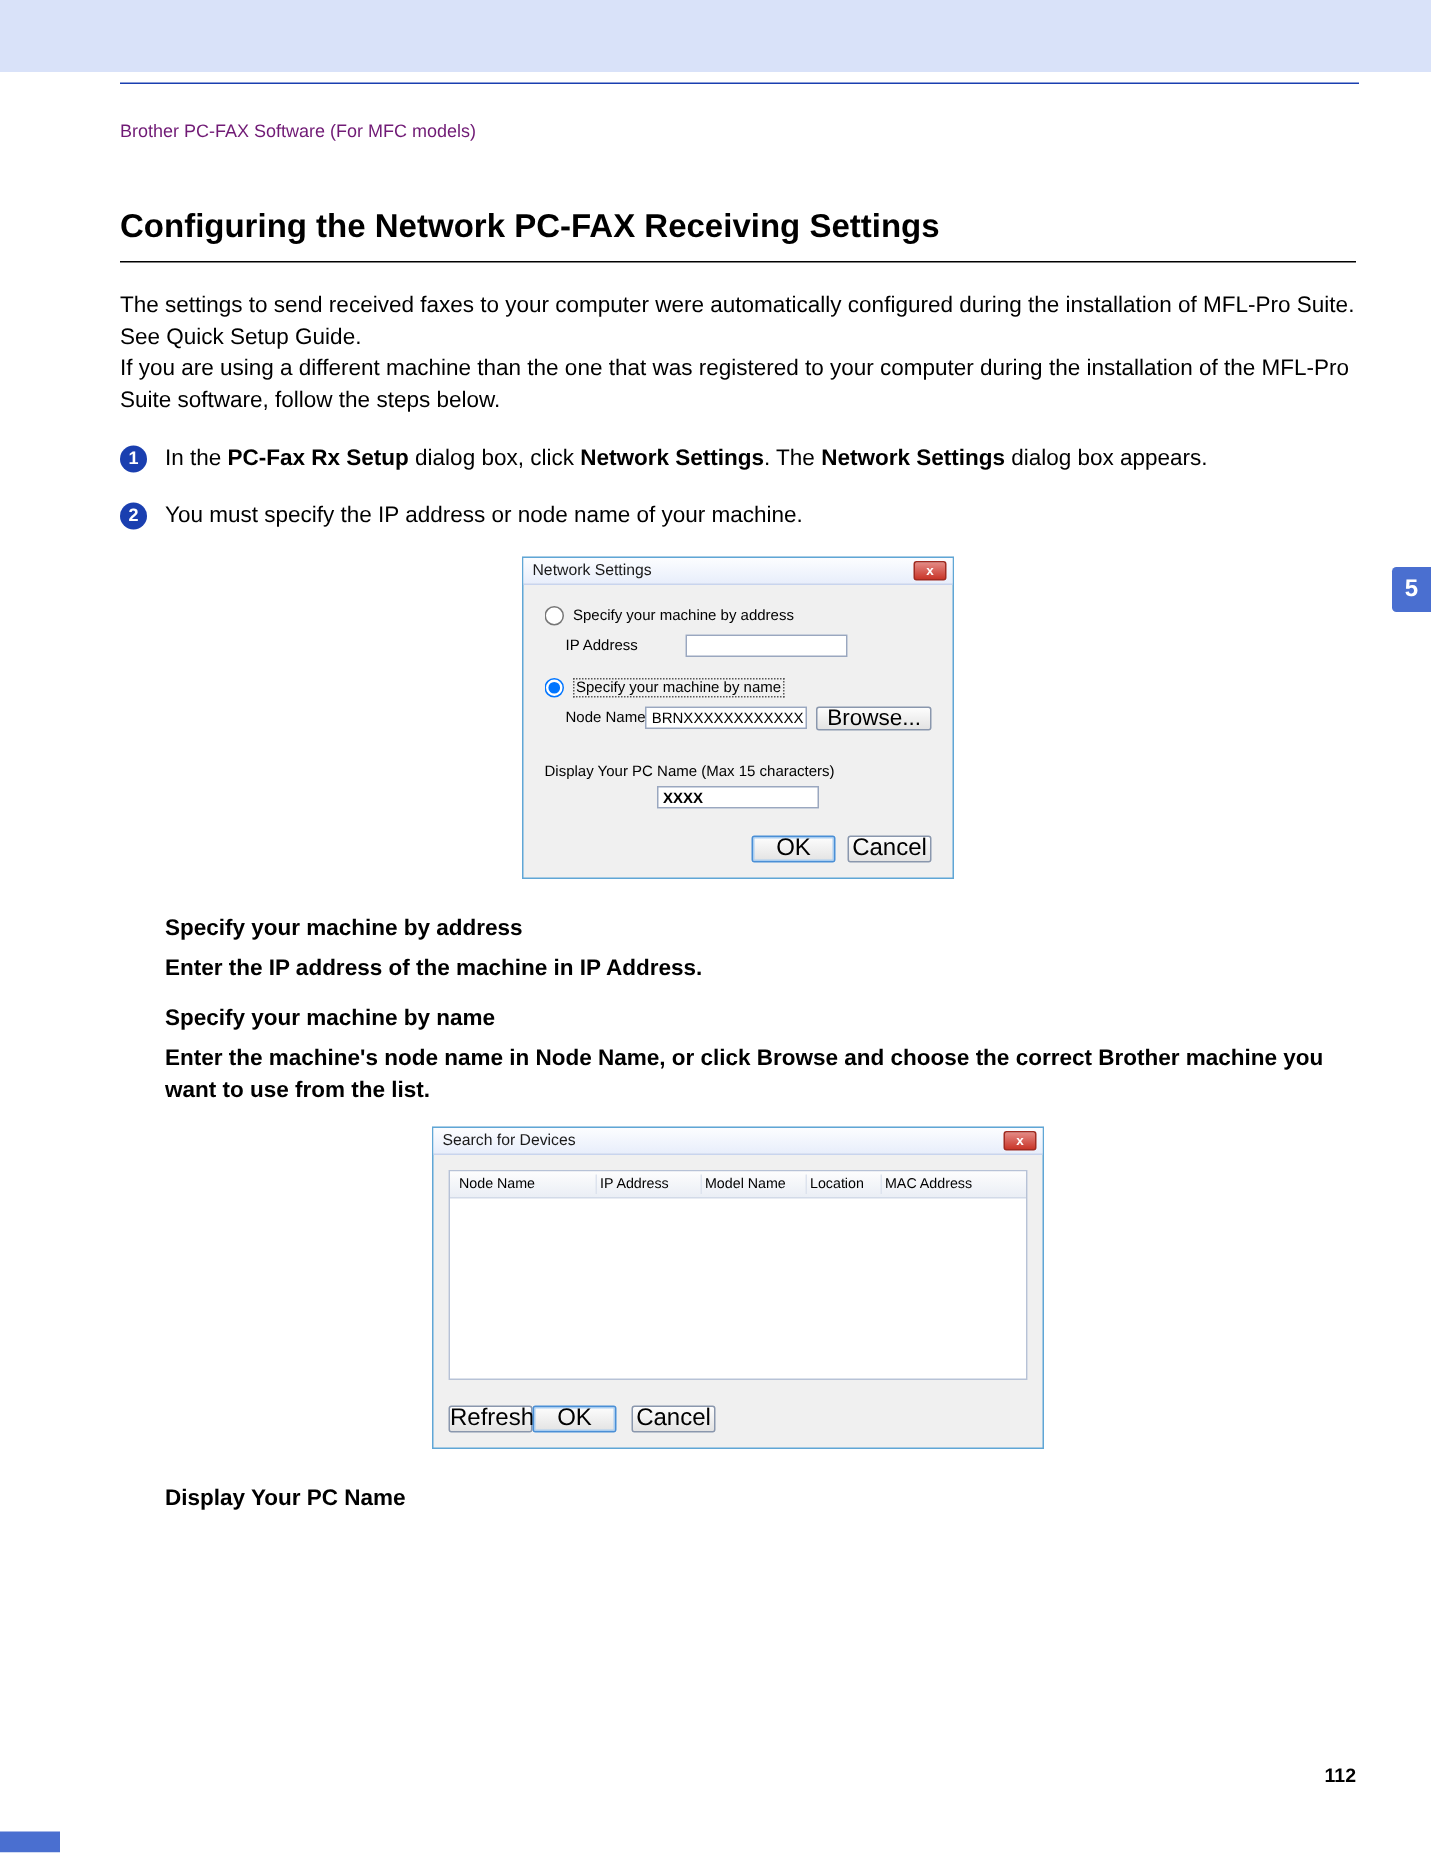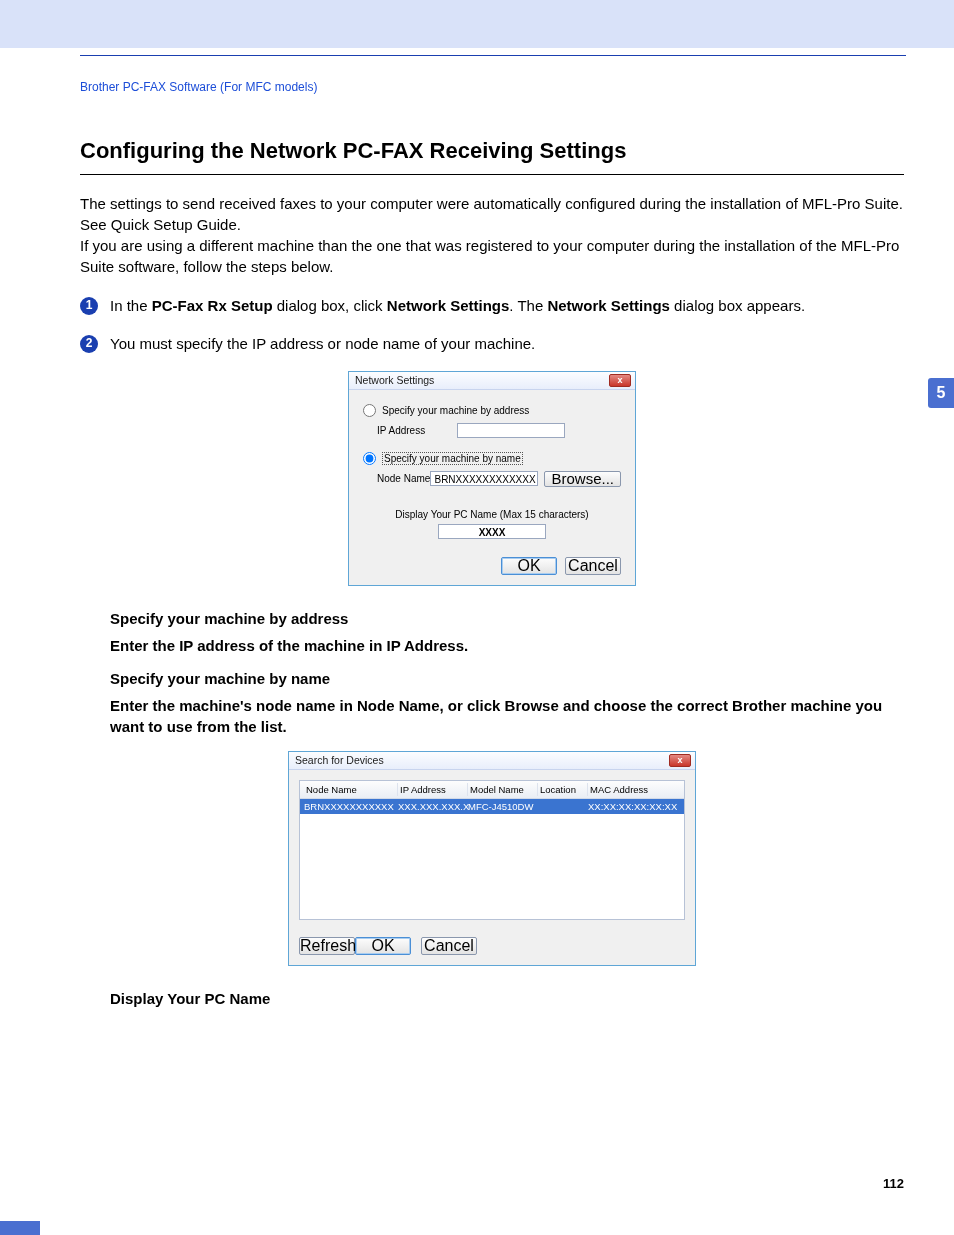--- a/index.html
+++ b/index.html
@@ -22,21 +22,21 @@
     top: 55px; left: 80px; right: 48px;
     border-top: 1px solid #1a3fb0;
   }
   .page {
     position: absolute;
     top: 80px; left: 80px; right: 50px;
     color: #000;
   }
   .breadcrumb {
     font-size: 12px;
-    color: #1d4ed8;
+    color: #701a75;
     margin-bottom: 44px;
   }
   h1 {
     font-size: 22px;
     font-weight: bold;
     margin-bottom: 10px;
   }
   .h1-rule {
     border-top: 1px solid #000;
     margin-bottom: 18px;
@@ -117,21 +117,21 @@
     height: 16px;
     border: 1px solid #8a97ad;
     background: linear-gradient(#fdfdfd, #e3e3e3);
     font-size: 15px;
     padding: 0 6px;
     margin-left: 6px;
     border-radius: 2px;
     line-height: 14px;
   }
   .dotted { border: 1px dotted #555; display: inline-block; padding: 0 1px; }
-  .pcname-row { text-align: center; margin: 22px 0 10px 0; font-size: 10px; }
+  .pcname-row { margin: 22px 0 10px 0; font-size: 10px; }
   .pcname-input {
     border: 1px solid #9aa7bf;
     height: 15px; width: 108px;
     margin: 4px auto 0 auto;
     display: block;
     background: #fff;
     font-size: 10px;
     padding: 0 3px;
     line-height: 15px;
     font-weight: bold;
@@ -309,27 +309,20 @@
     </div>
     <div class="dialog2-body">
       <div class="listbox">
         <div class="list-header">
           <div class="col1">Node Name</div>
           <div class="col2">IP Address</div>
           <div class="col3">Model Name</div>
           <div class="col4">Location</div>
           <div class="col5">MAC Address</div>
         </div>
-        <div class="list-row">
-          <div class="col1">BRNXXXXXXXXXXX</div>
-          <div class="col2">XXX.XXX.XXX.X</div>
-          <div class="col3">MFC-J4510DW</div>
-          <div class="col4"></div>
-          <div class="col5">XX:XX:XX:XX:XX:XX</div>
-        </div>
       </div>
       <div class="dlg2-btns">
         <div class="dlg-btn">Refresh</div>
         <div class="right">
           <div class="dlg-btn primary">OK</div>
           <div class="dlg-btn">Cancel</div>
         </div>
       </div>
     </div>
   </div>

